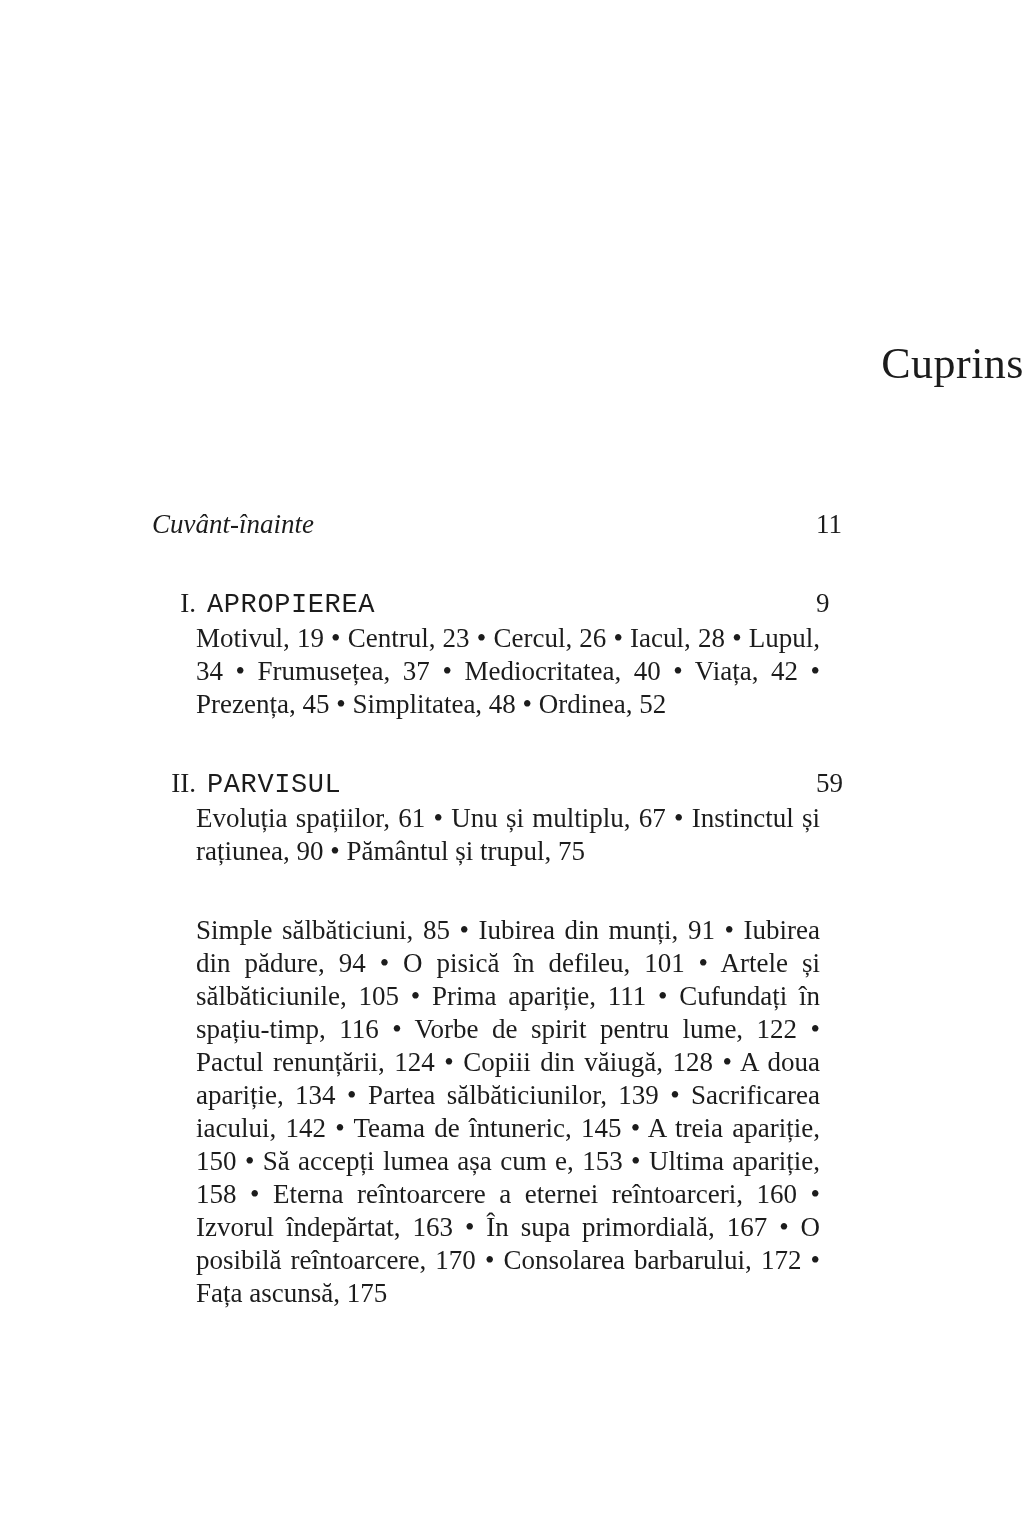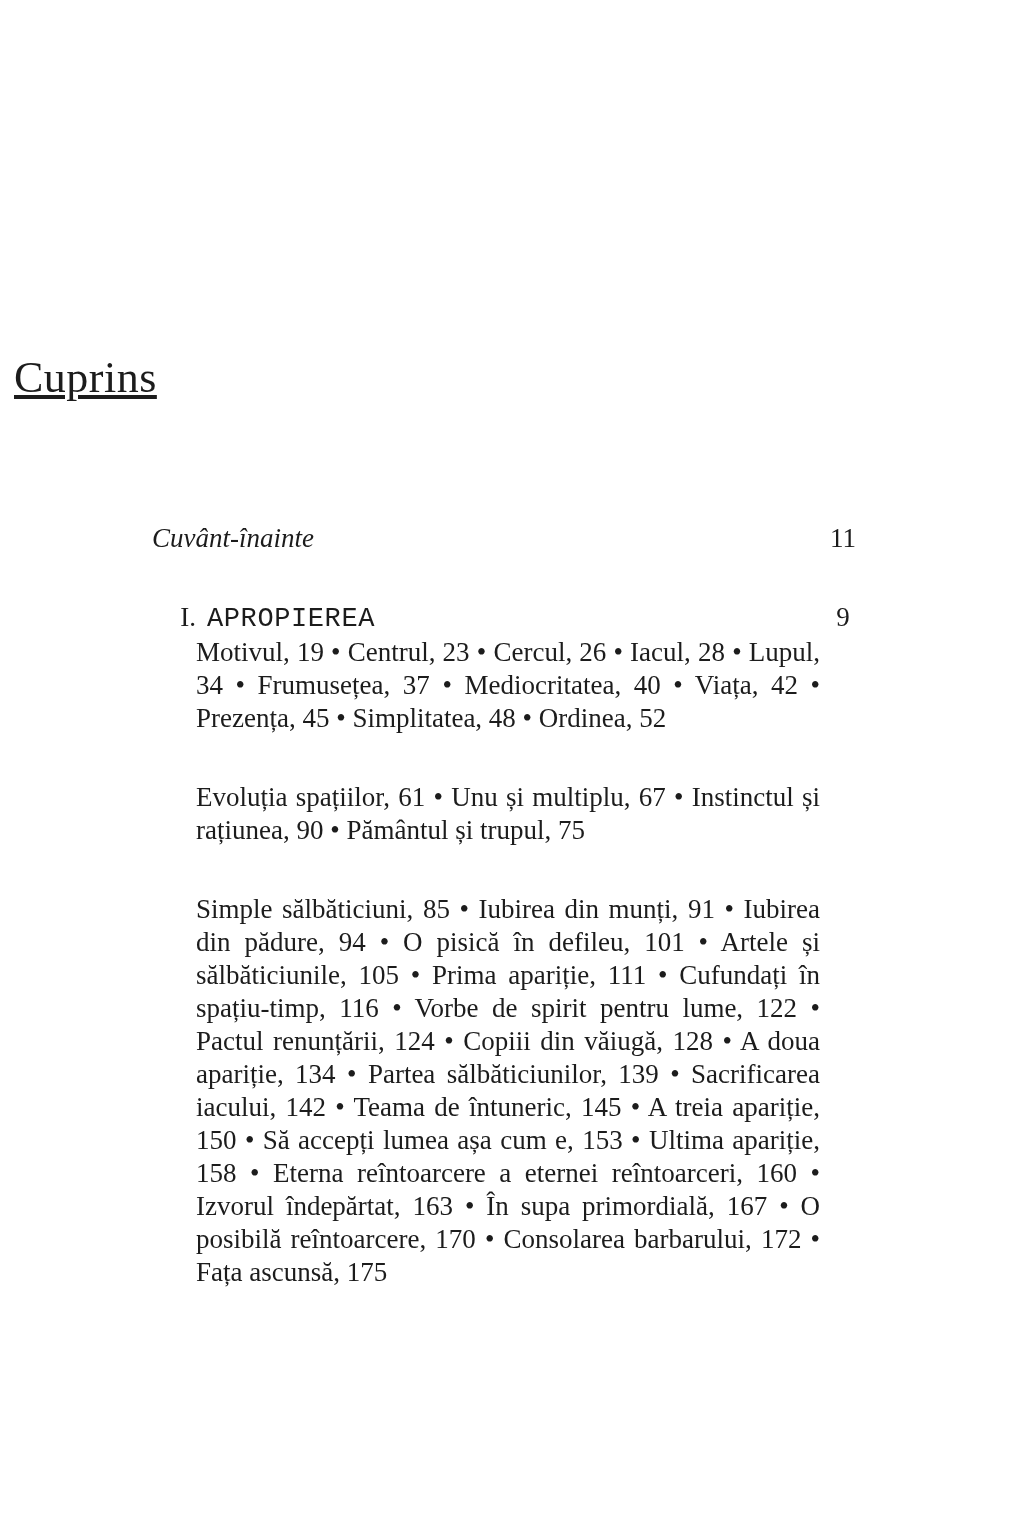--- a/index.html
+++ b/index.html
@@ -12,48 +12,47 @@
     width: 1024px;
     height: 1517px;
     box-sizing: border-box;
     padding-top: 338px;
     background: #ffffff;
     color: #1c1c1c;
     font-family: "Liberation Serif", "DejaVu Serif", serif;
     overflow: hidden;
   }
   .book-title {
-    margin: 14px;
+    margin: 0;
     font-weight: 400;
     font-size: 44px;
     line-height: 52px;
-    text-align: left;
+    text-align: right;
     letter-spacing: 0.5px;
-    text-decoration: underline;
   }
   .toc {
     margin-top: 70px;
     margin-left: 152px;
     width: 718px;
     font-size: 27px;
     line-height: 33px;
   }
   .front-row {
     display: flex;
     align-items: baseline;
   }
   .front-label {
     flex: 1;
     font-style: italic;
     margin-top: 48px;
   }
   .pagenum {
     flex: none;
     min-width: 54px;
-    text-align: center;
+    text-align: left;
   }
   .entry {
     margin-top: 46px;
   }
   .entry-head {
     display: flex;
     align-items: baseline;
   }
   .numeral {
     flex: none;
@@ -88,20 +87,25 @@
   <div class="entry">
     <div class="entry-head">
       <span class="numeral">I.</span>
       <span class="head-title">APROPIEREA</span>
       <span class="pagenum">9</span>
     </div>
     <div class="entry-body">Motivul, 19 • Centrul, 23 • Cercul, 26 • Iacul, 28 • Lupul, 34 • Frumusețea, 37 • Mediocritatea, 40 • Viața, 42 • Prezența, 45 • Simplitatea, 48 • Ordinea, 52</div>
   </div>
 
   <div class="entry">
+    <div class="entry-head">
+      <span class="numeral">II.</span>
+      <span class="head-title">PARVISUL</span>
+      <span class="pagenum">59</span>
+    </div>
     <div class="entry-body">Evoluția spațiilor, 61 • Unu și multiplu, 67 • Instinctul și rațiunea, 90 • Pământul și trupul, 75</div>
   </div>
 
   <div class="entry">
     <div class="entry-body">Simple sălbăticiuni, 85 • Iubirea din munți, 91 • Iubirea din pădure, 94 • O pisică în defileu, 101 • Artele și sălbăticiunile, 105 • Prima apariție, 111 • Cufundați în spațiu-timp, 116 • Vorbe de spirit pentru lume, 122 • Pactul renunțării, 124 • Copiii din văiugă, 128 • A doua apariție, 134 • Partea sălbăticiunilor, 139 • Sacrificarea iacului, 142 • Teama de întuneric, 145 • A treia apariție, 150 • Să accepți lumea așa cum e, 153 • Ultima apariție, 158 • Eterna reîntoarcere a eternei reîntoarceri, 160 • Izvorul îndepărtat, 163 • În supa primordială, 167 • O posibilă reîntoarcere, 170 • Consolarea barbarului, 172 • Fața ascunsă, 175</div>
   </div>
 </div>
   </div>
 </div>
 

